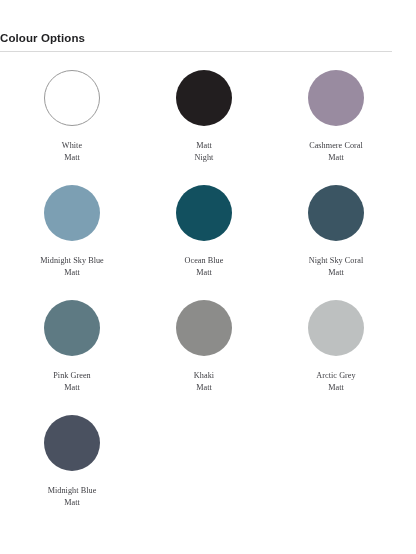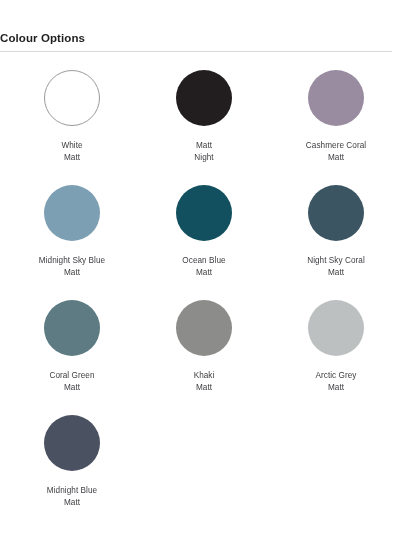--- a/index.html
+++ b/index.html
@@ -40,20 +40,21 @@
     height: 1px;
     background: #d9d9d9;
     margin: 6px 24px 0 0;
   }
 
   .swatch-grid {
     margin-top: 18px;
     display: flex;
     flex-wrap: wrap;
     padding: 0 4px;
+    font-family: Liberation Serif, serif;
   }
 
   .swatch-cell {
     width: 128px;
     margin-left: 4px;
     margin-bottom: 22px;
     display: flex;
     flex-direction: column;
     align-items: center;
   }
@@ -108,21 +109,21 @@
       <div class="swatch-cell">
         <div class="swatch-circle" style="background: rgb(18, 80, 95);"></div>
         <div class="swatch-label"><span>Ocean Blue</span><span class="finish">Matt</span></div>
       </div>
       <div class="swatch-cell">
         <div class="swatch-circle" style="background: rgb(59, 85, 99);"></div>
         <div class="swatch-label"><span>Night Sky Coral</span><span class="finish">Matt</span></div>
       </div>
       <div class="swatch-cell">
         <div class="swatch-circle" style="background: rgb(94, 122, 131);"></div>
-        <div class="swatch-label"><span>Coral Green</span><span class="finish">Matt</span></div>
+        <div class="swatch-label"><span>Pink Green</span><span class="finish">Matt</span></div>
       </div>
       <div class="swatch-cell">
         <div class="swatch-circle" style="background: rgb(140, 140, 138);"></div>
         <div class="swatch-label"><span>Khaki</span><span class="finish">Matt</span></div>
       </div>
       <div class="swatch-cell">
         <div class="swatch-circle" style="background: rgb(189, 192, 192);"></div>
         <div class="swatch-label"><span>Arctic Grey</span><span class="finish">Matt</span></div>
       </div>
       <div class="swatch-cell">

